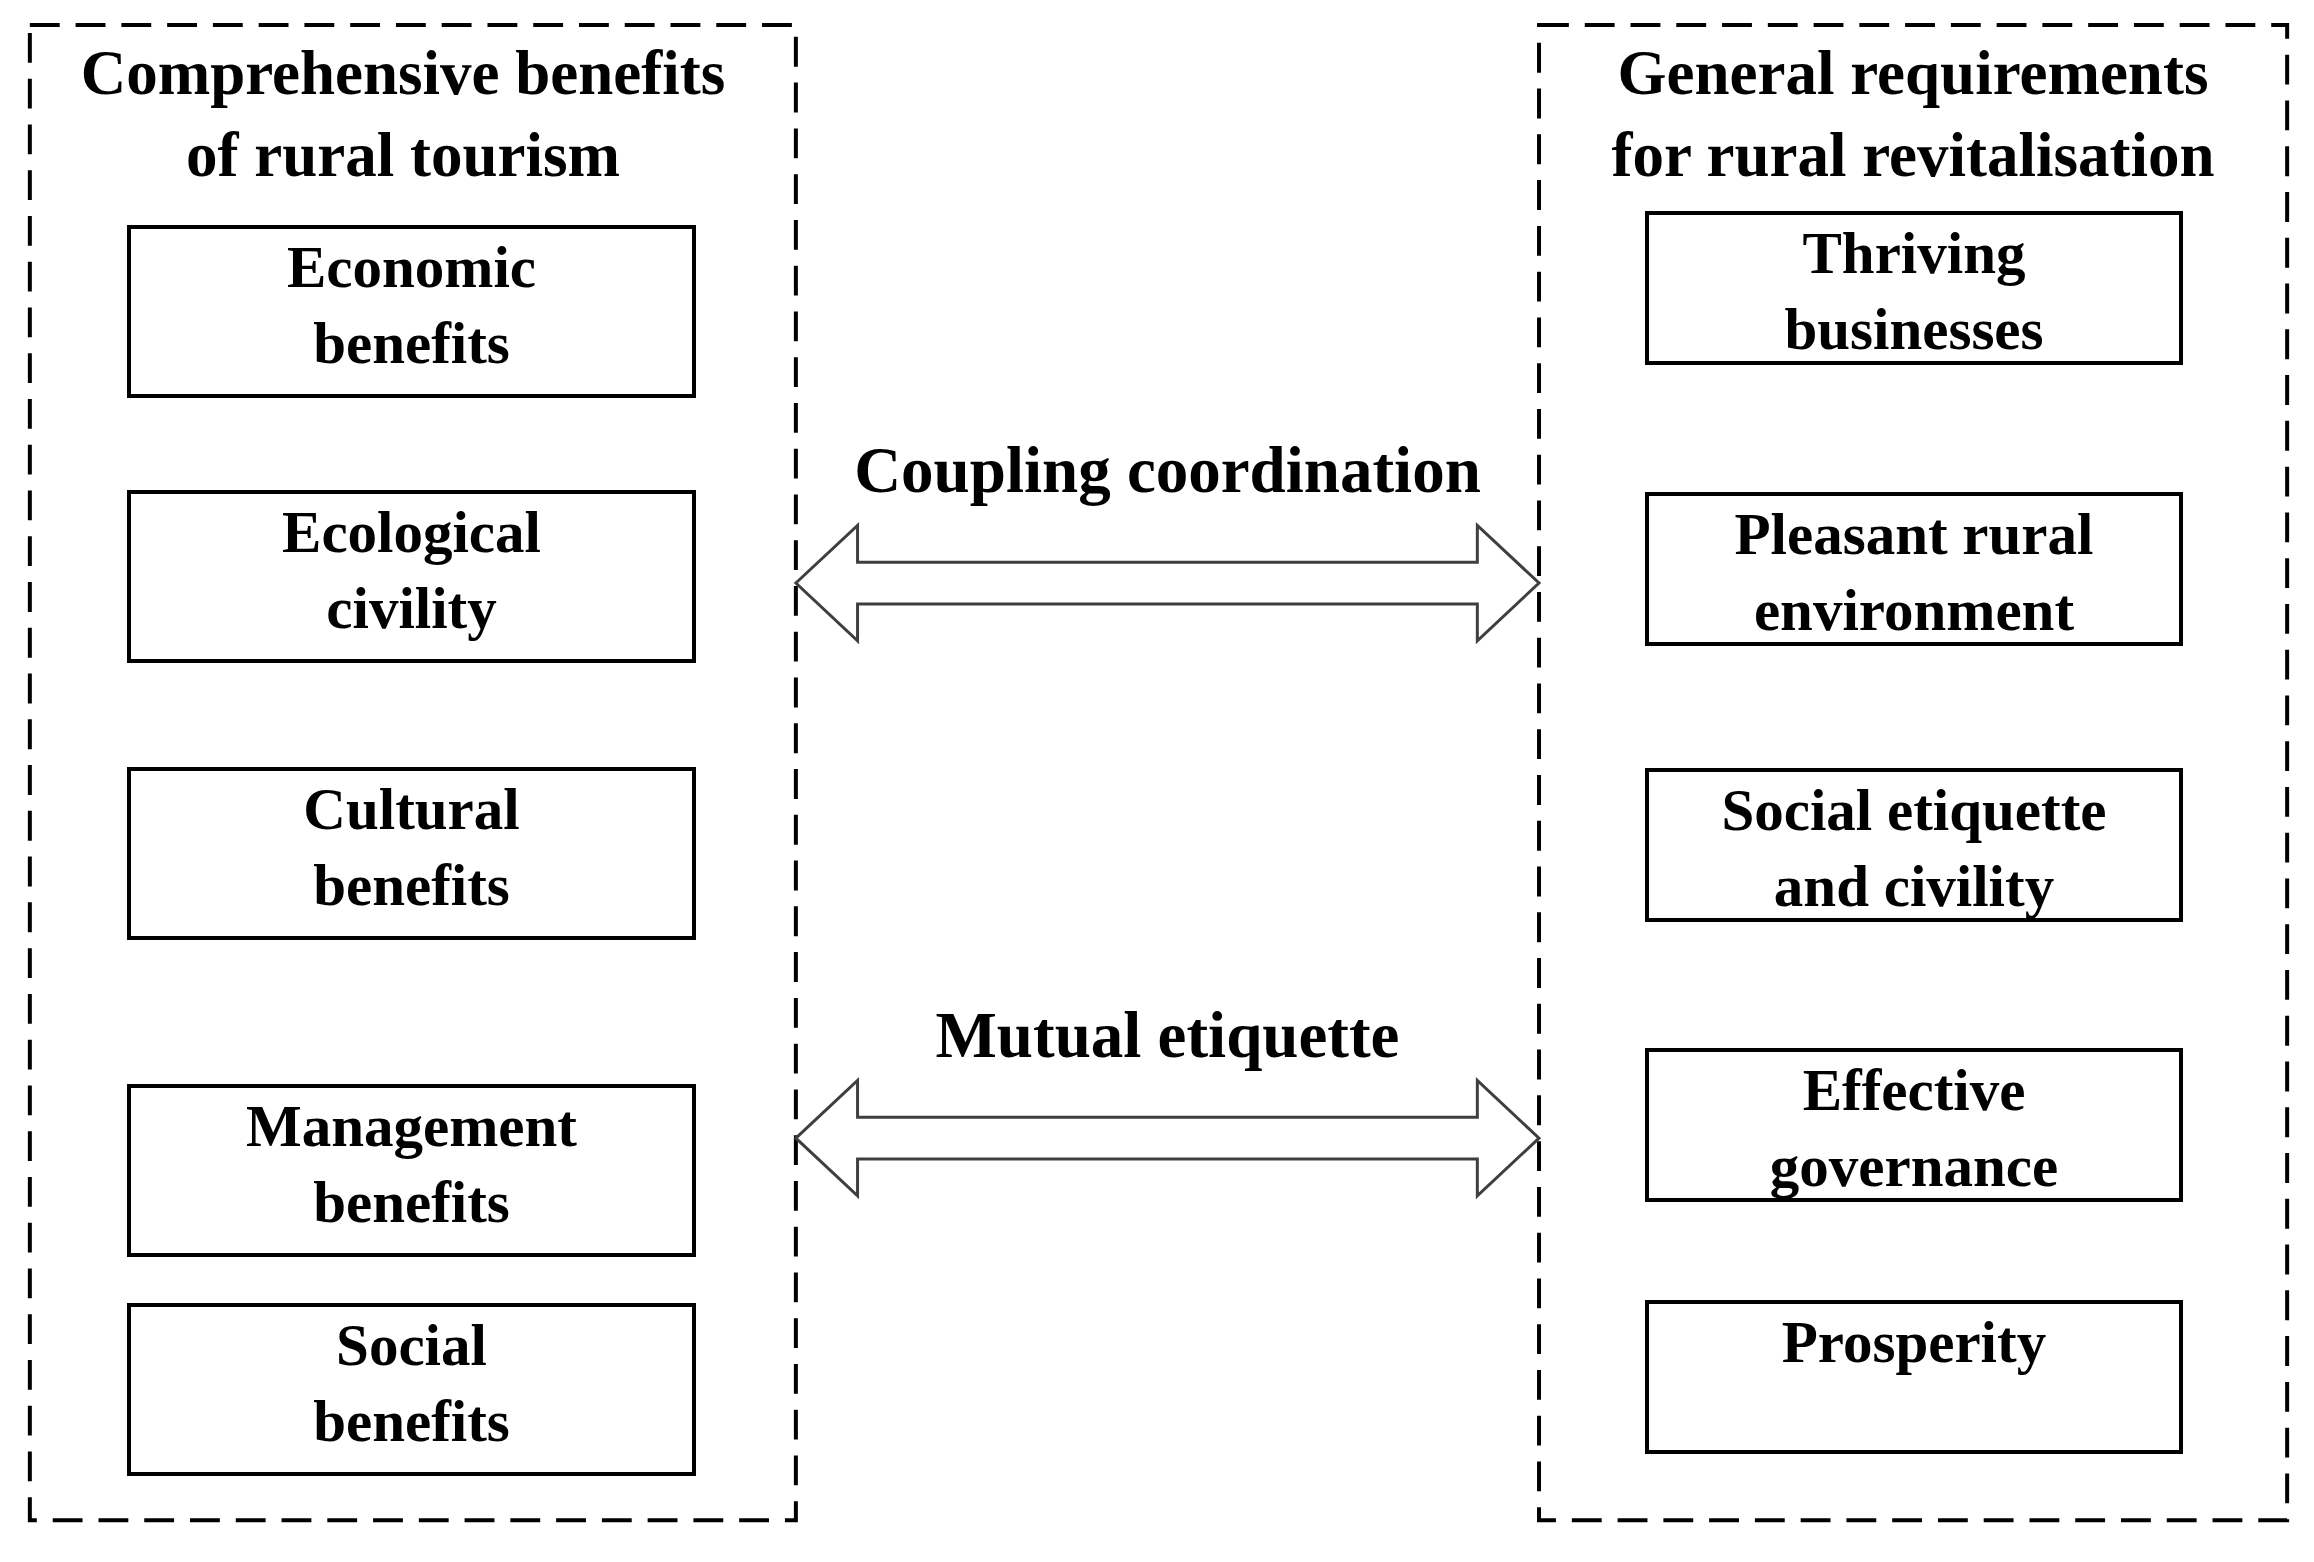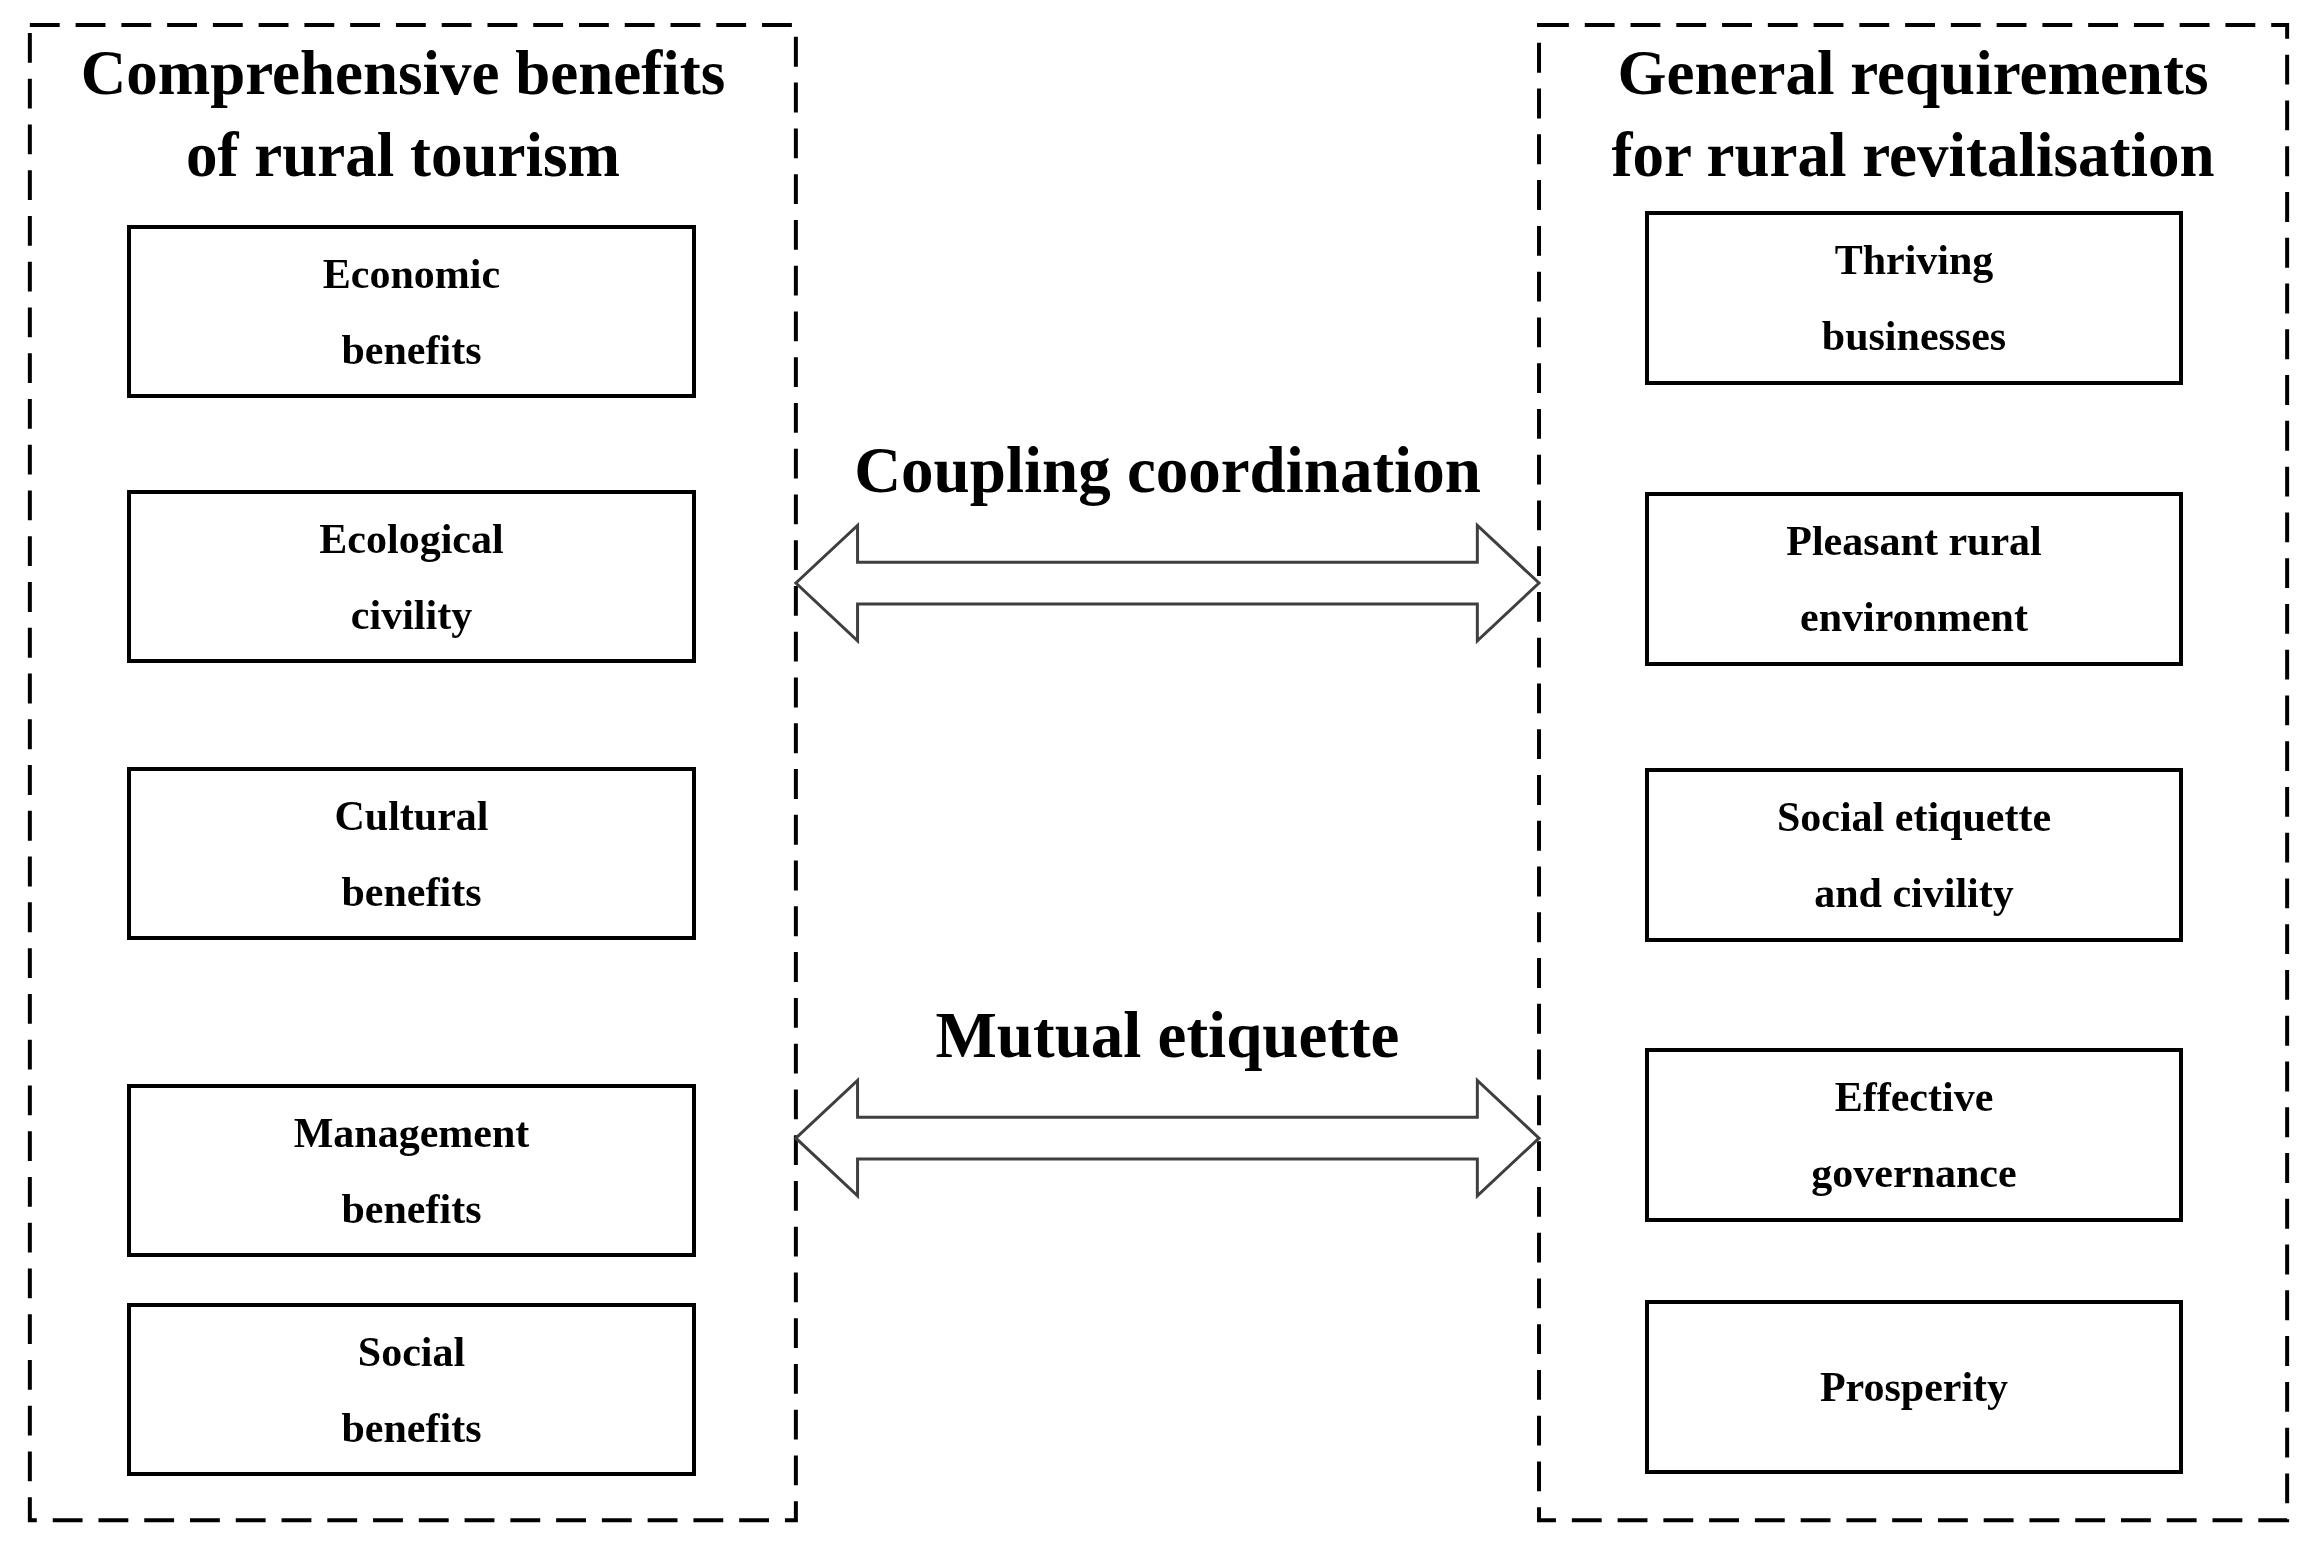--- a/index.html
+++ b/index.html
@@ -30,38 +30,37 @@
     line-height: 82px;
     white-space: pre-line;
   }
   #left-title  { left: 20px;   top: 32px; width: 766px; }
   #right-title { left: 1539px; top: 32px; width: 748px; }
   .node-box {
     position: absolute;
     border: 4px solid #000000;
     background: #ffffff;
     display: flex;
-    align-items: center;
     justify-content: center;
     text-align: center;
     font-weight: bold;
-    font-size: 42px;
+    font-size: 59px;
     line-height: 76px;
     white-space: pre-line;
     box-sizing: border-box;
   }
   
   .lbox { left: 127px; width: 569px; height: 173px; }
   #lbox-0 { top: 225px; }
   #lbox-1 { top: 490px; }
   #lbox-2 { top: 767px; }
   #lbox-3 { top: 1084px; }
   #lbox-4 { top: 1303px; }
   
-  .rbox { left: 1645px; width: 538px; height: 174px; }
+  .rbox { left: 1645px; width: 538px; height: 154px; }
   #rbox-0 { top: 211px; }
   #rbox-1 { top: 492px; }
   #rbox-2 { top: 768px; }
   #rbox-3 { top: 1048px; }
   #rbox-4 { top: 1300px; }
   .arrow-label {
     position: absolute;
     left: 796px;
     width: 743px;
     height: 85px;

